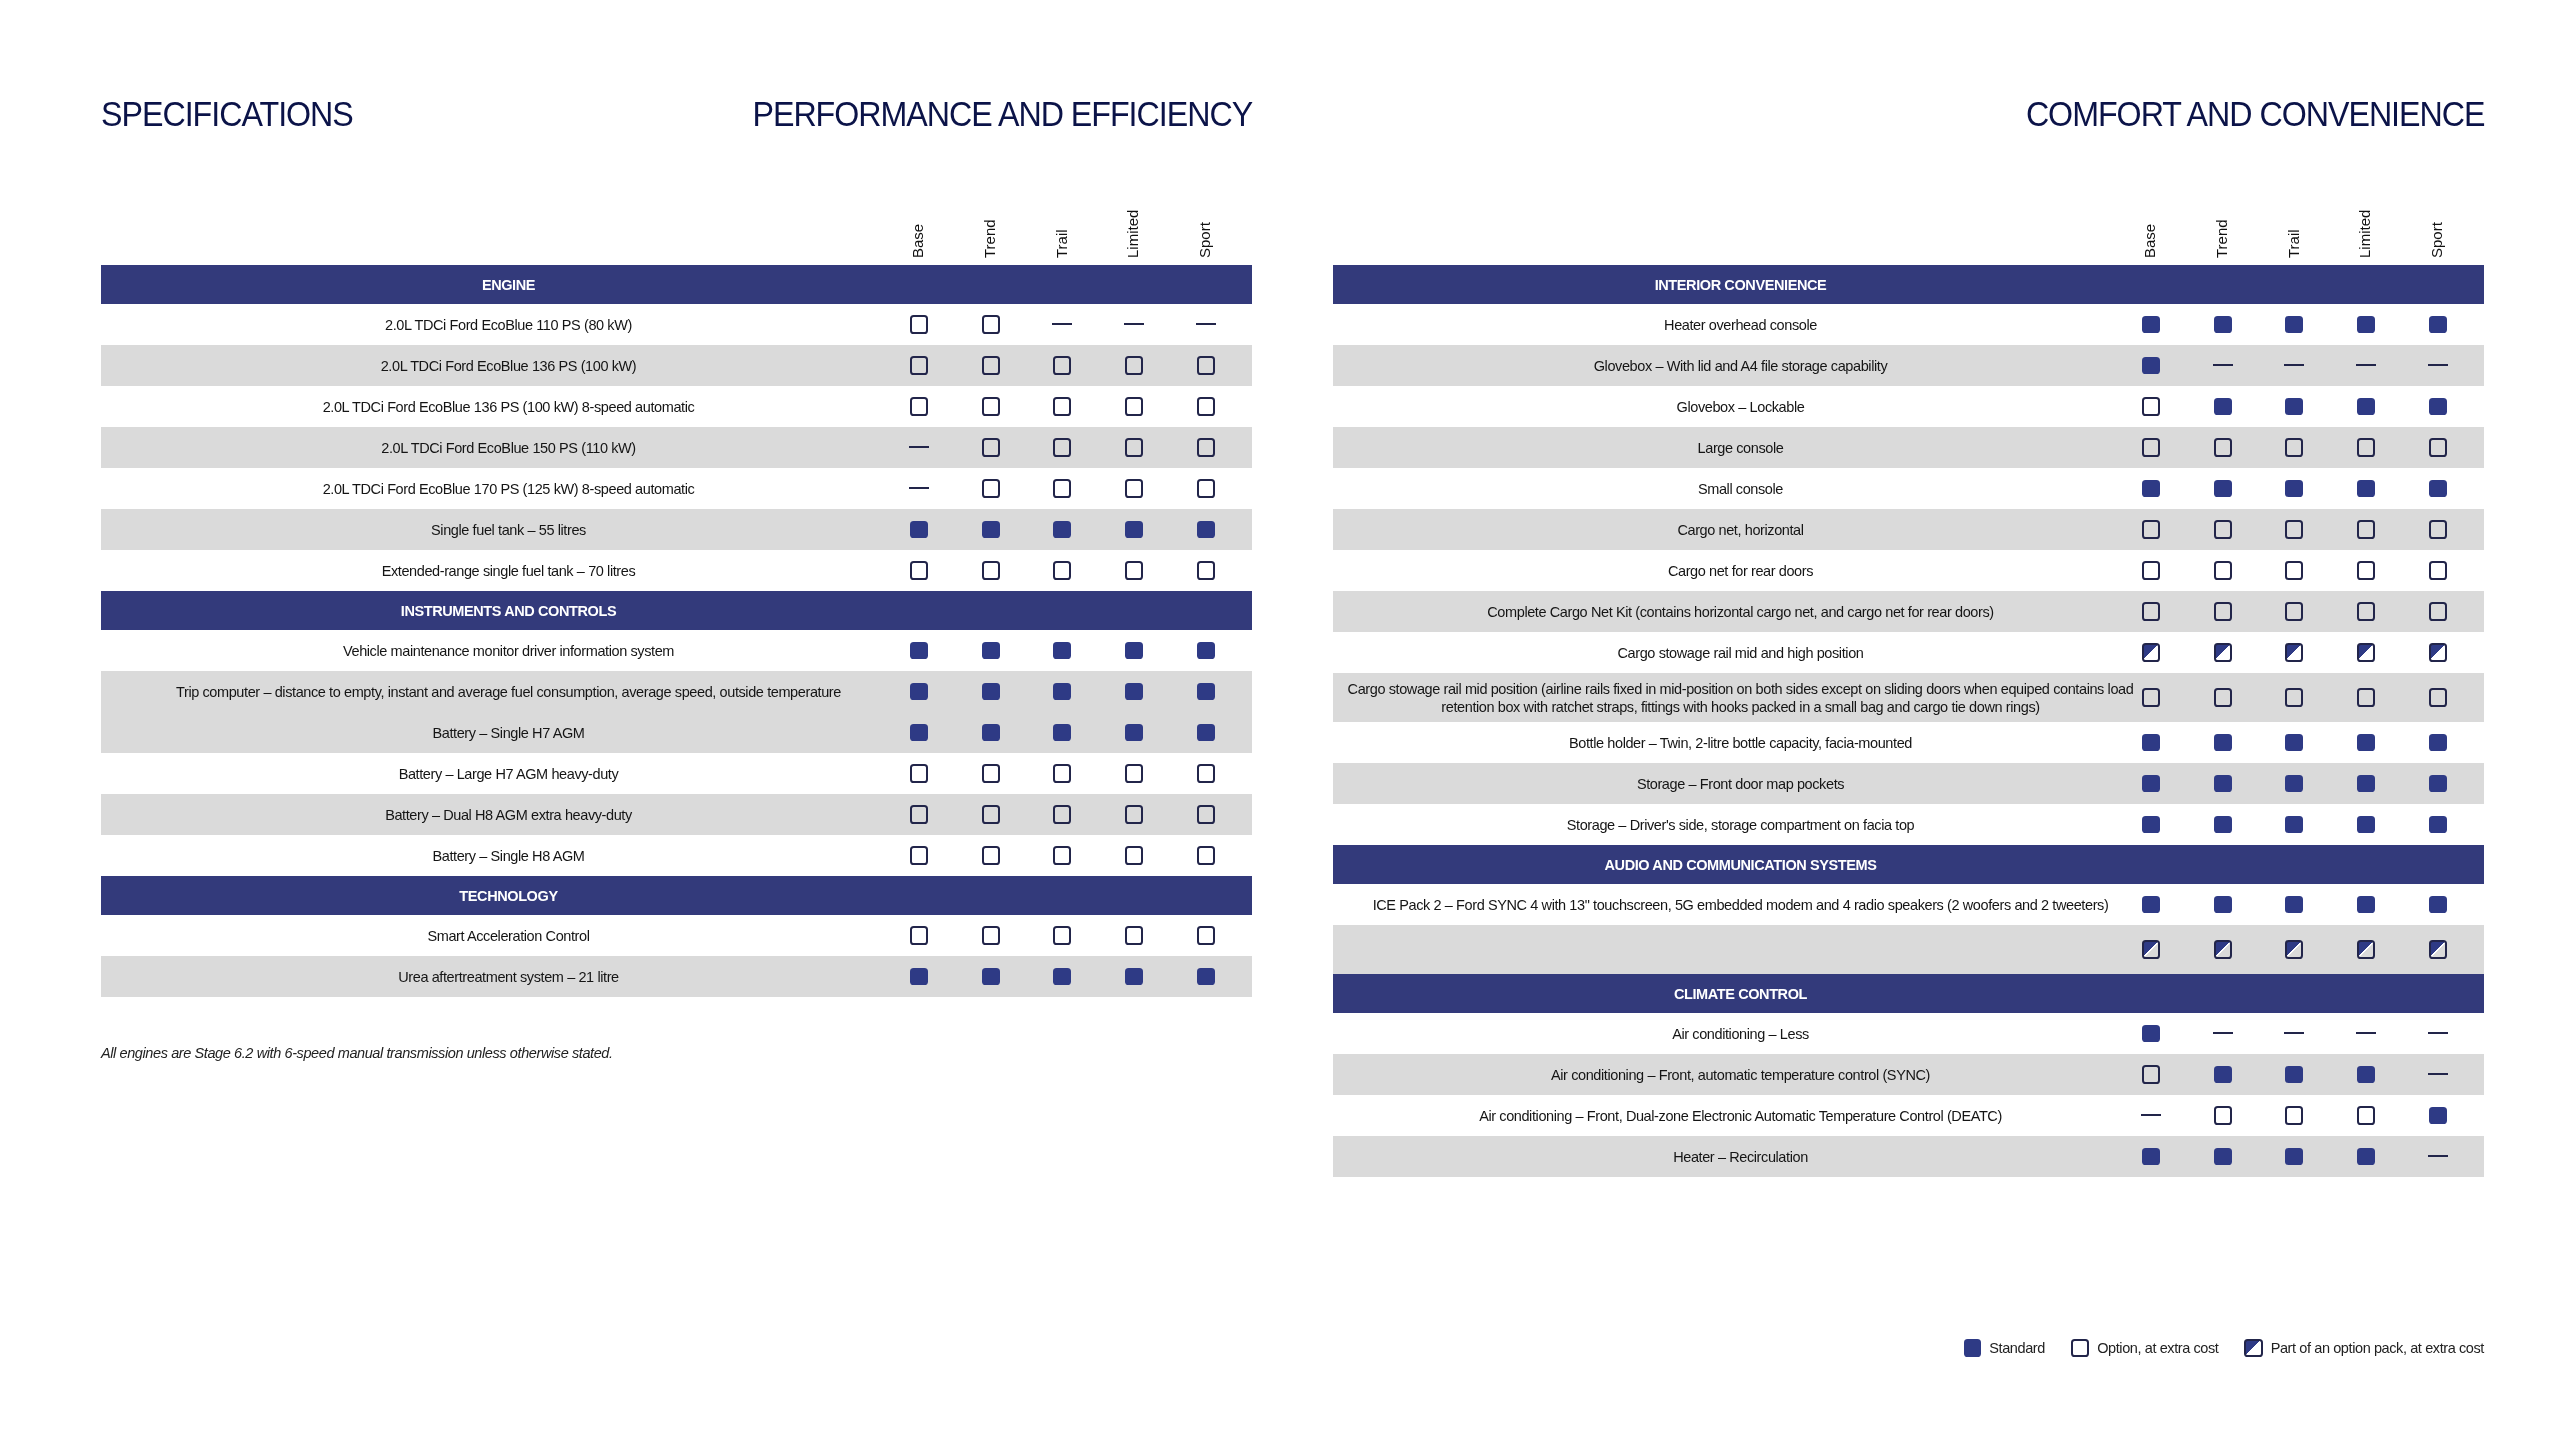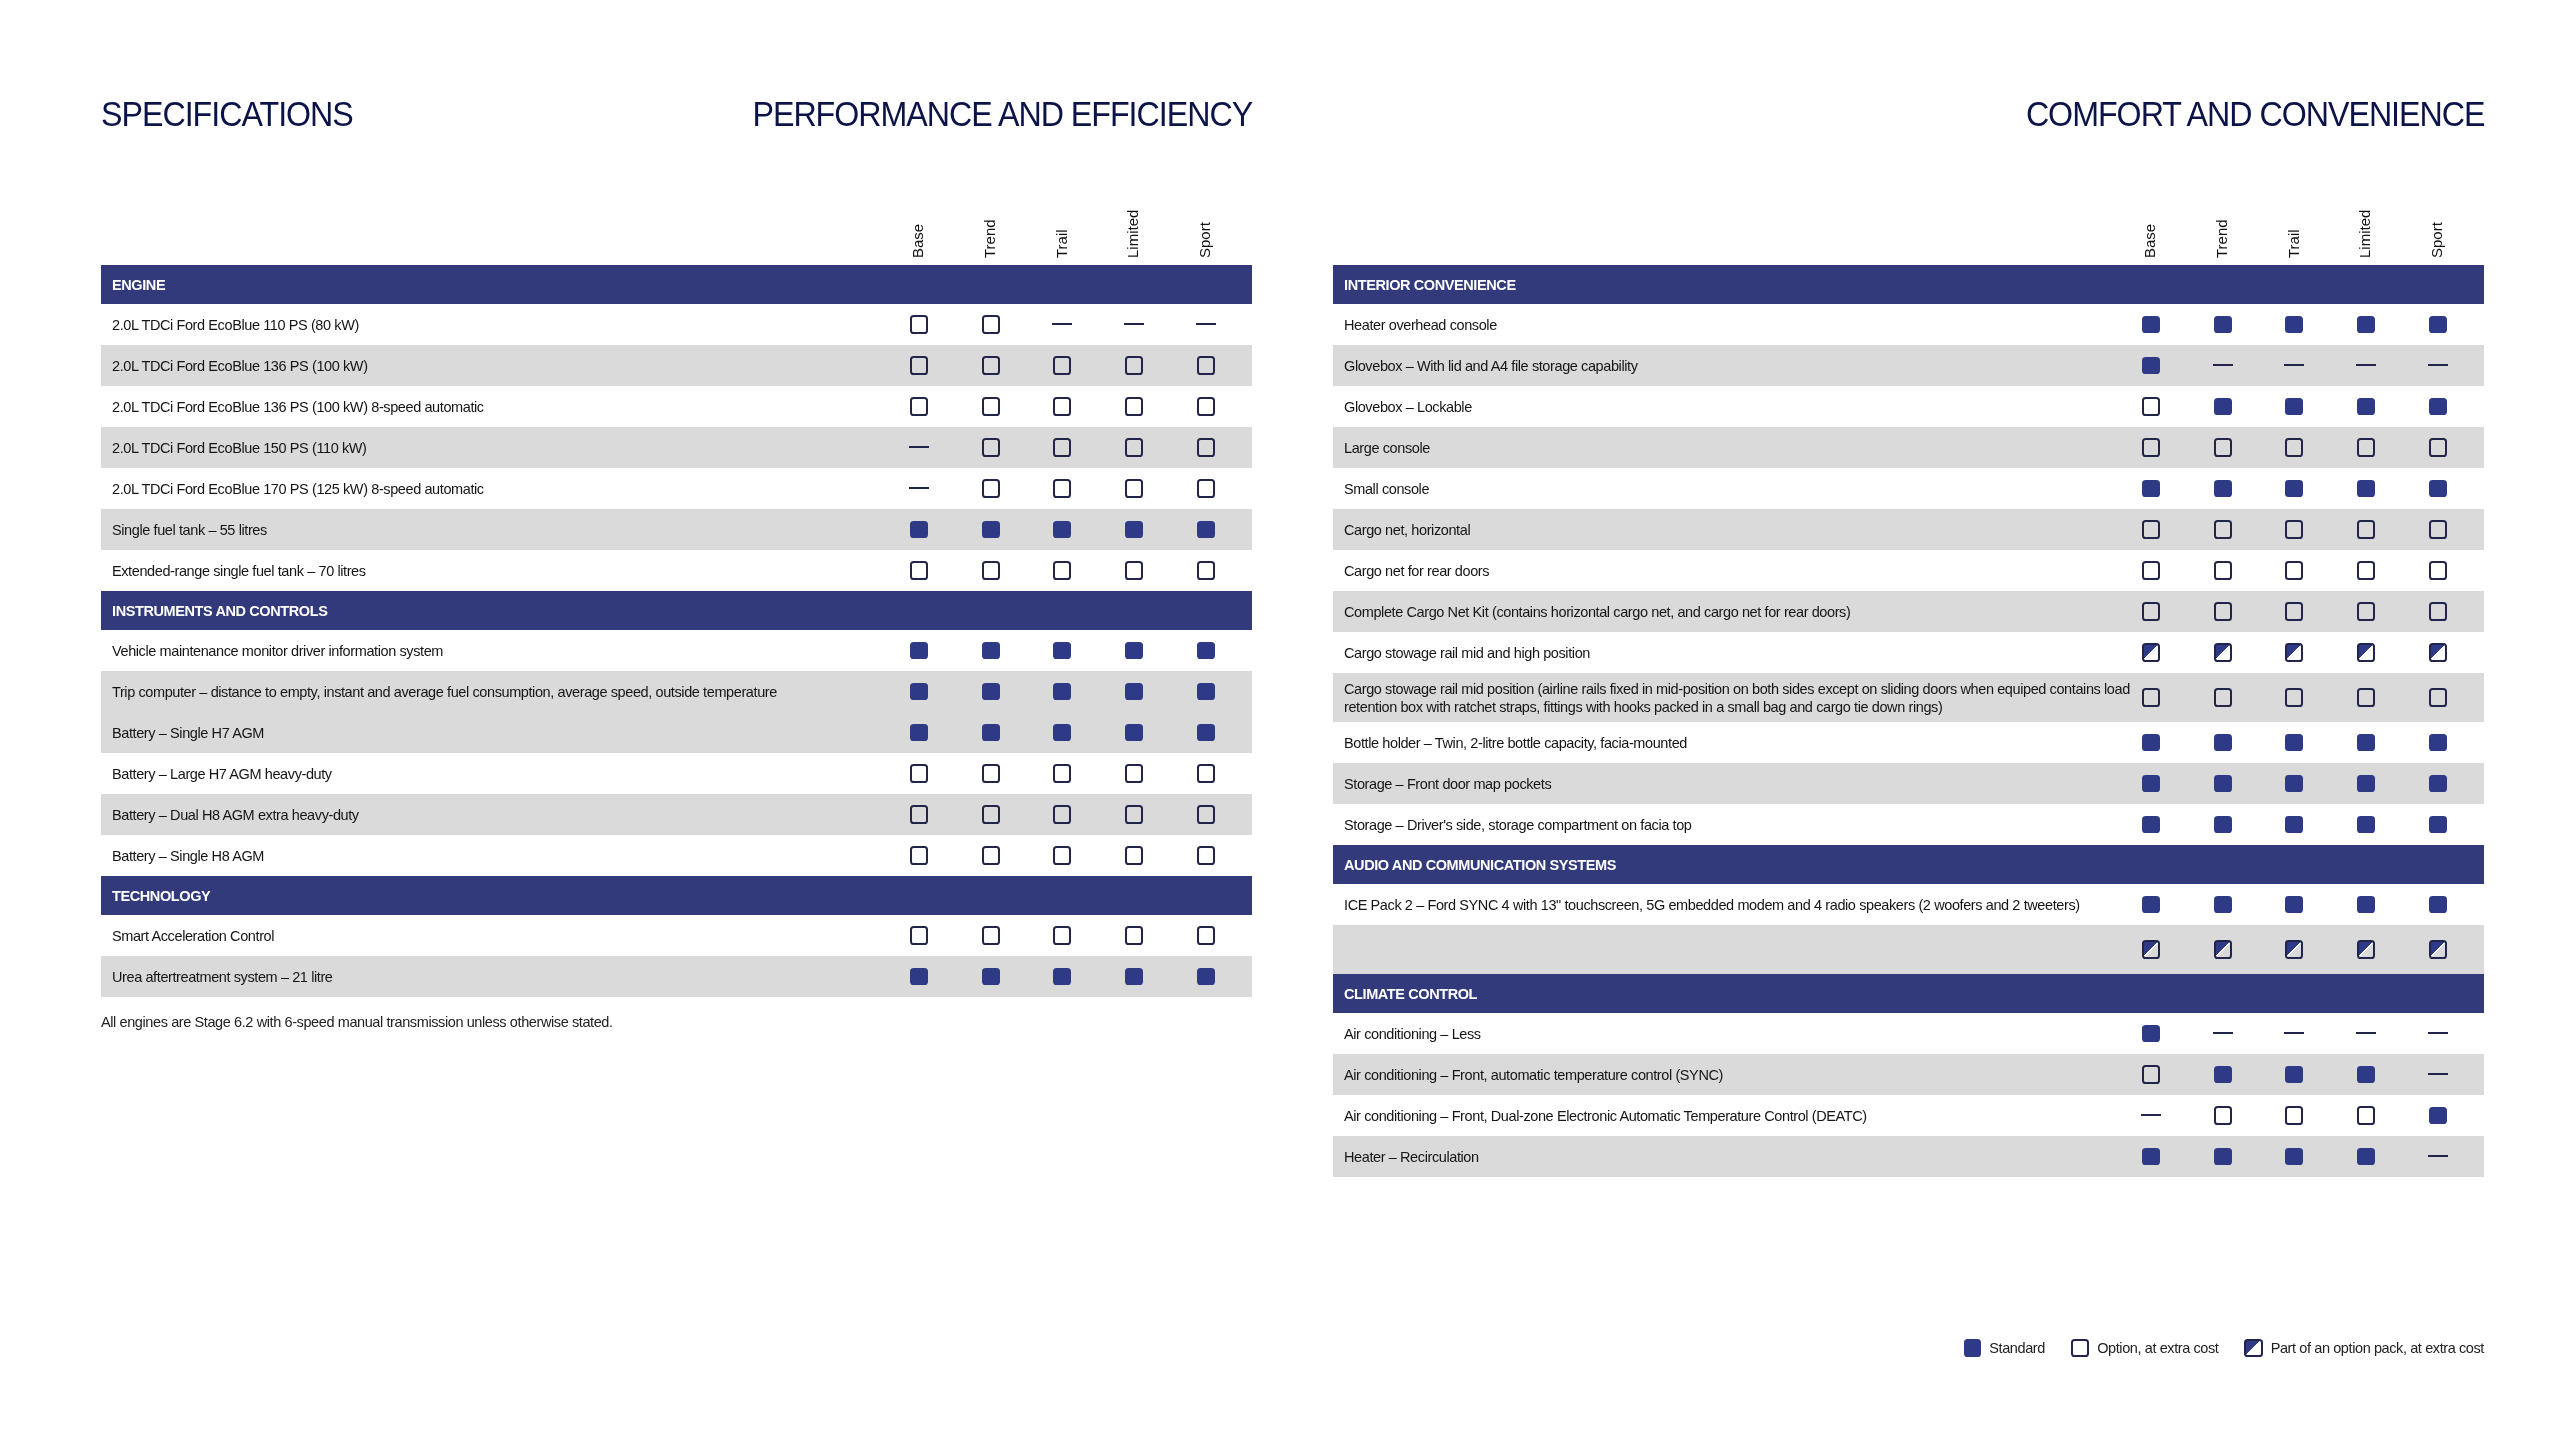--- a/index.html
+++ b/index.html
@@ -31,20 +31,21 @@
     position: absolute; left: 50%; bottom: 0;
     transform: rotate(-90deg); transform-origin: left bottom;
     white-space: nowrap; font-size: 15px; color: #111;
     margin-left: 7.2px;
   }
 
   .table { position: absolute; top: 265px; left: 0; right: 0; }
   .row {
     position: relative; display: flex; align-items: center; min-height: 41px;
     background: #ffffff;
+    text-align: center;
   }
   .row.alt { background: #dadada; }
   .row.tall { min-height: 49px; }
   .row.section {
     background: #333a7b; min-height: 39px; color: #fff; font-weight: bold;
     font-size: 15px; letter-spacing: -0.4px;
   }
   .row .label {
     padding-left: 11px; font-size: 14.5px; letter-spacing: -0.4px;
     flex: 0 0 793px; line-height: 18px; color: #151515;
@@ -68,21 +69,21 @@
     background: linear-gradient(135deg, #2e3a85 0%, #2e3a85 47%, #ffffff 47%, #ffffff 53%, transparent 53%);
   }
   .row.alt .mark-pack {
     background: linear-gradient(135deg, #2e3a85 0%, #2e3a85 47%, #ffffff 47%, #ffffff 53%, #dadada 53%);
   }
   .mark-none {
     position: absolute; left: 0; top: 8.7px; width: 20px; height: 2.2px; background: #22254a;
   }
 
   .footnote {
-    position: absolute; left: 101px; top: 1014px; font-size: 14.5px; letter-spacing: -0.4px; color: #222;
+    position: absolute; left: 101px; top: 1045px; font-size: 14.5px; letter-spacing: -0.4px; color: #222; font-style: italic;
   }
 
   .legend {
     position: absolute; right: 92px; top: 1338px; display: flex; align-items: center; gap: 25px;
     font-size: 14.5px; letter-spacing: -0.4px; color: #222;
   }
   .legend-item { display: flex; align-items: center; gap: 7.2px; }
   .legend-item .swatch { position: relative; width: 20px; height: 20px; }
 </style>
 </head>

